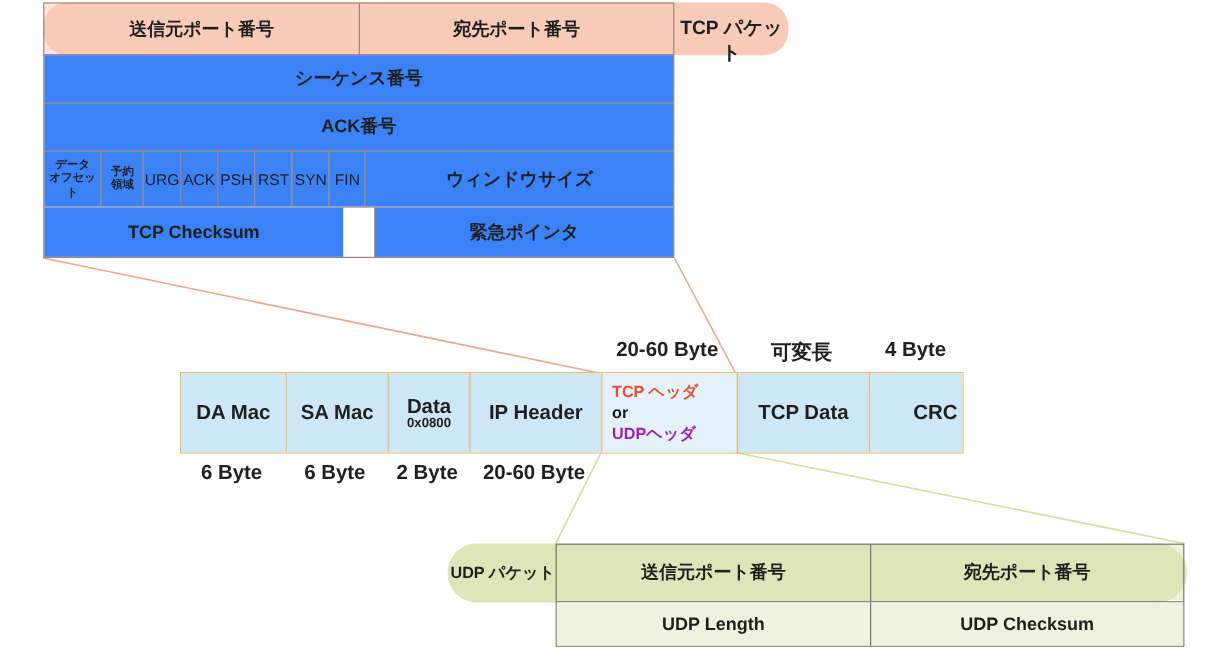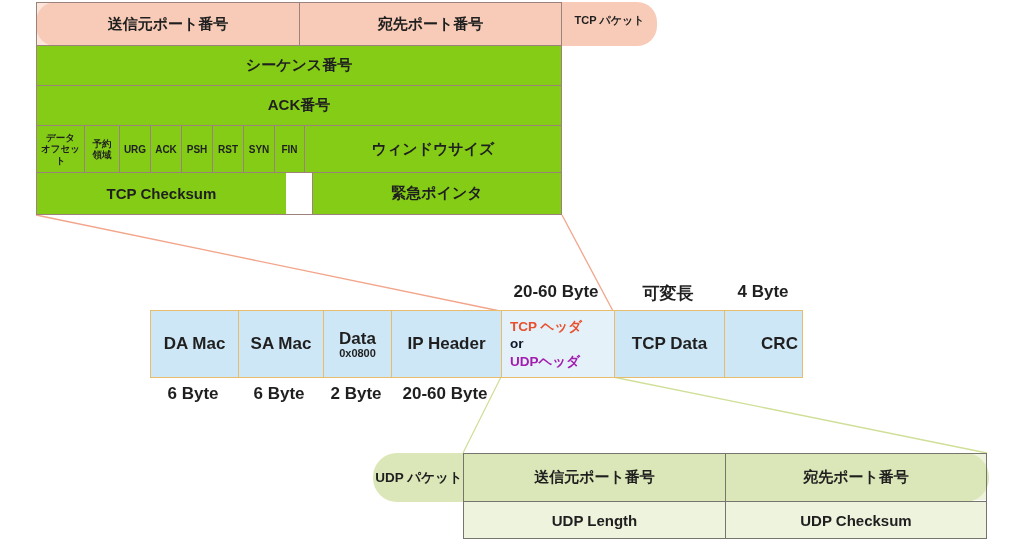--- a/index.html
+++ b/index.html
@@ -21,46 +21,46 @@
   .tcp-underlay {
     position:absolute; left:37px; top:3px; width:524px; height:42px;
     background:#fce5da; z-index:2;
   }
   .tcp-blob {
     position:absolute; left:36px; top:2px; width:621px; height:44px;
     background:#f7cbb7; border-radius:20px; z-index:3;
   }
   .tcp-pkt-label {
     position:absolute; left:562px; top:13px; width:95px;
-    text-align:center; font-size:11px; font-weight:bold; z-index:5;
+    text-align:center; font-size:16px; font-weight:bold; z-index:5;
   }
   .tcp-table {
     position:absolute; left:36px; top:2px; width:526px;
     border:1px solid #9b827a; z-index:4;
   }
   .t-row { display:flex; border-top:1px solid #9b827a; }
   .t-row:first-child { border-top:none; }
   .t-cell {
     display:flex; align-items:center; justify-content:center;
     border-left:1px solid #9b827a; text-align:center;
-    font-size:15px; font-weight:bold; background:#84cc16;
+    font-size:15px; font-weight:bold; background:#3b82f6;
   }
   .t-cell:first-child { border-left:none; }
   .tcp-table .r1 { height:42px; }
   .tcp-table .r2, .tcp-table .r3 { height:40px; }
   .tcp-table .r4 { height:47px; }
   .tcp-table .r5 { height:42px;gap:26px; }
   .r1 .t-cell { background:transparent; }
   .cell-half { width:50%; }
   .cell-full { width:100%; }
   .cell-small {
     font-size:9.5px; font-weight:bold; line-height:1.2;
     white-space:pre-line;
   }
-  .cell-flag { font-size:10px; font-weight:bold; }
+  .cell-flag { font-size:13px; font-weight:normal; }
   .w-do { width:47px; } .w-rv { width:35px; }
   .w-fl { width:31px; } .w-fl-last { width:30px; }
   .w-win { flex:1; }
 
   
   .frame {
     position:absolute; left:150px; top:310px; width:653px; height:68px;
     display:flex; border:1.5px solid #e9bc6c; z-index:4;
   }
   .f-cell {

